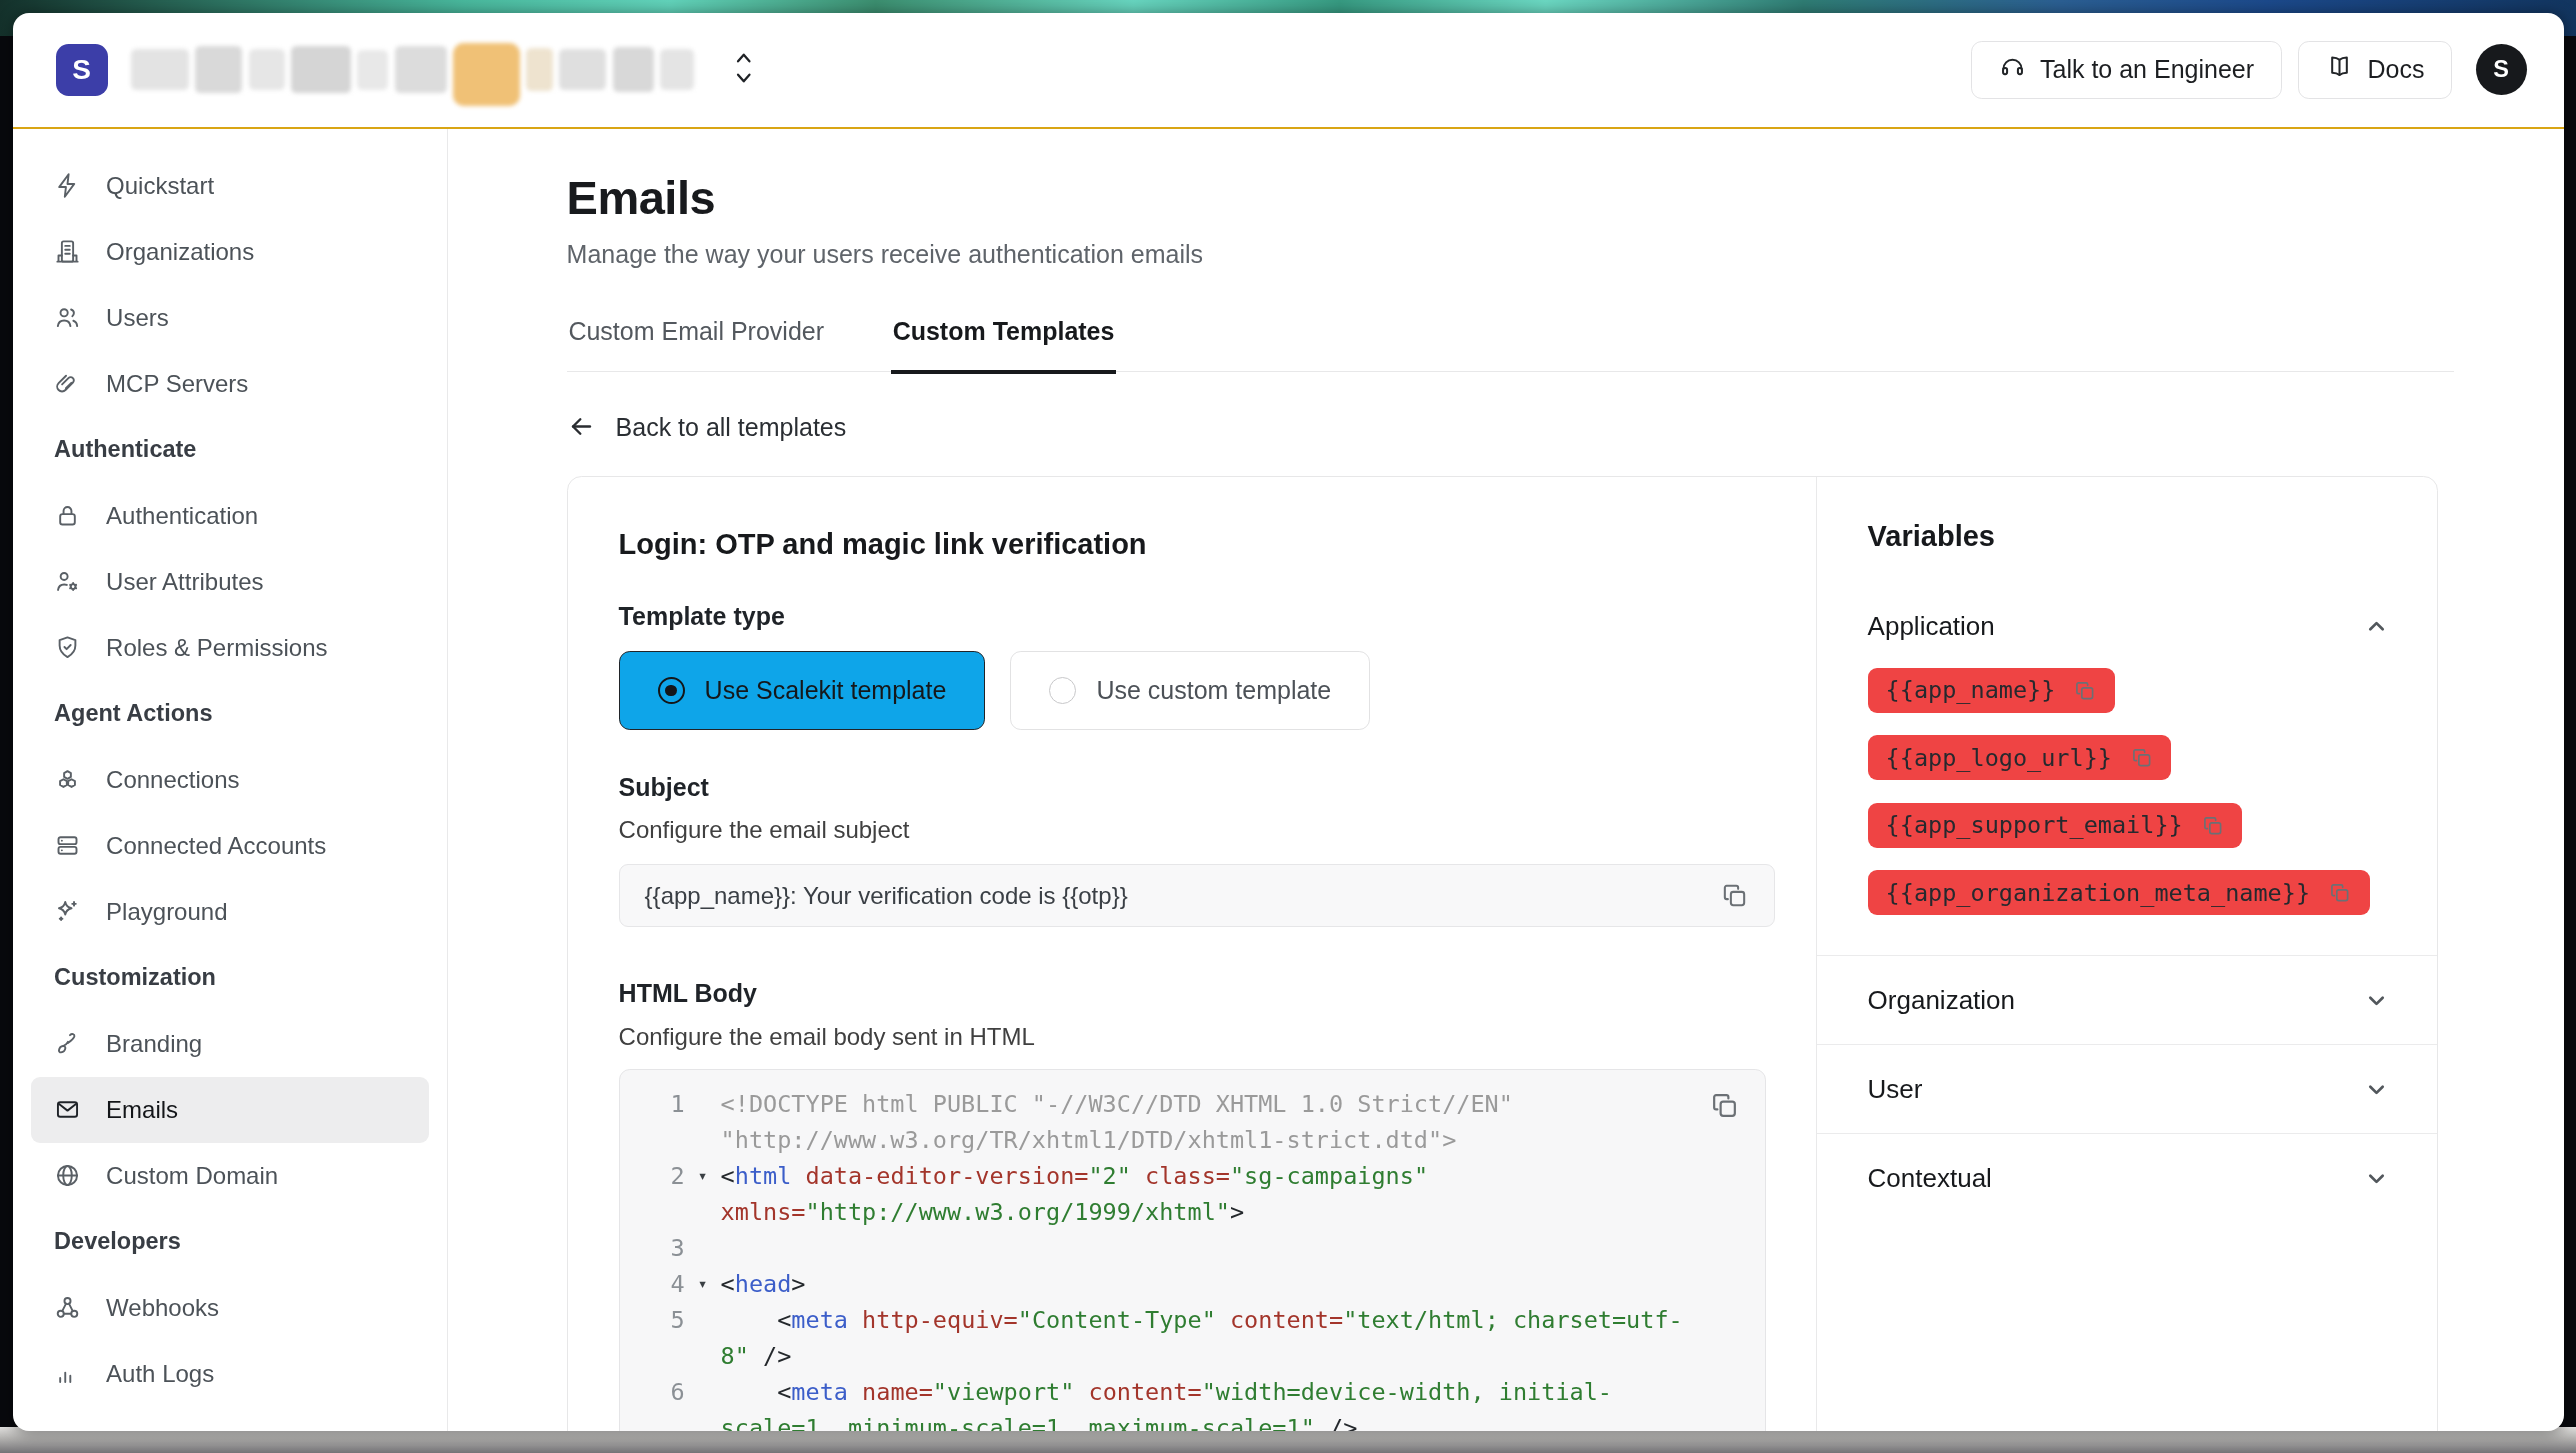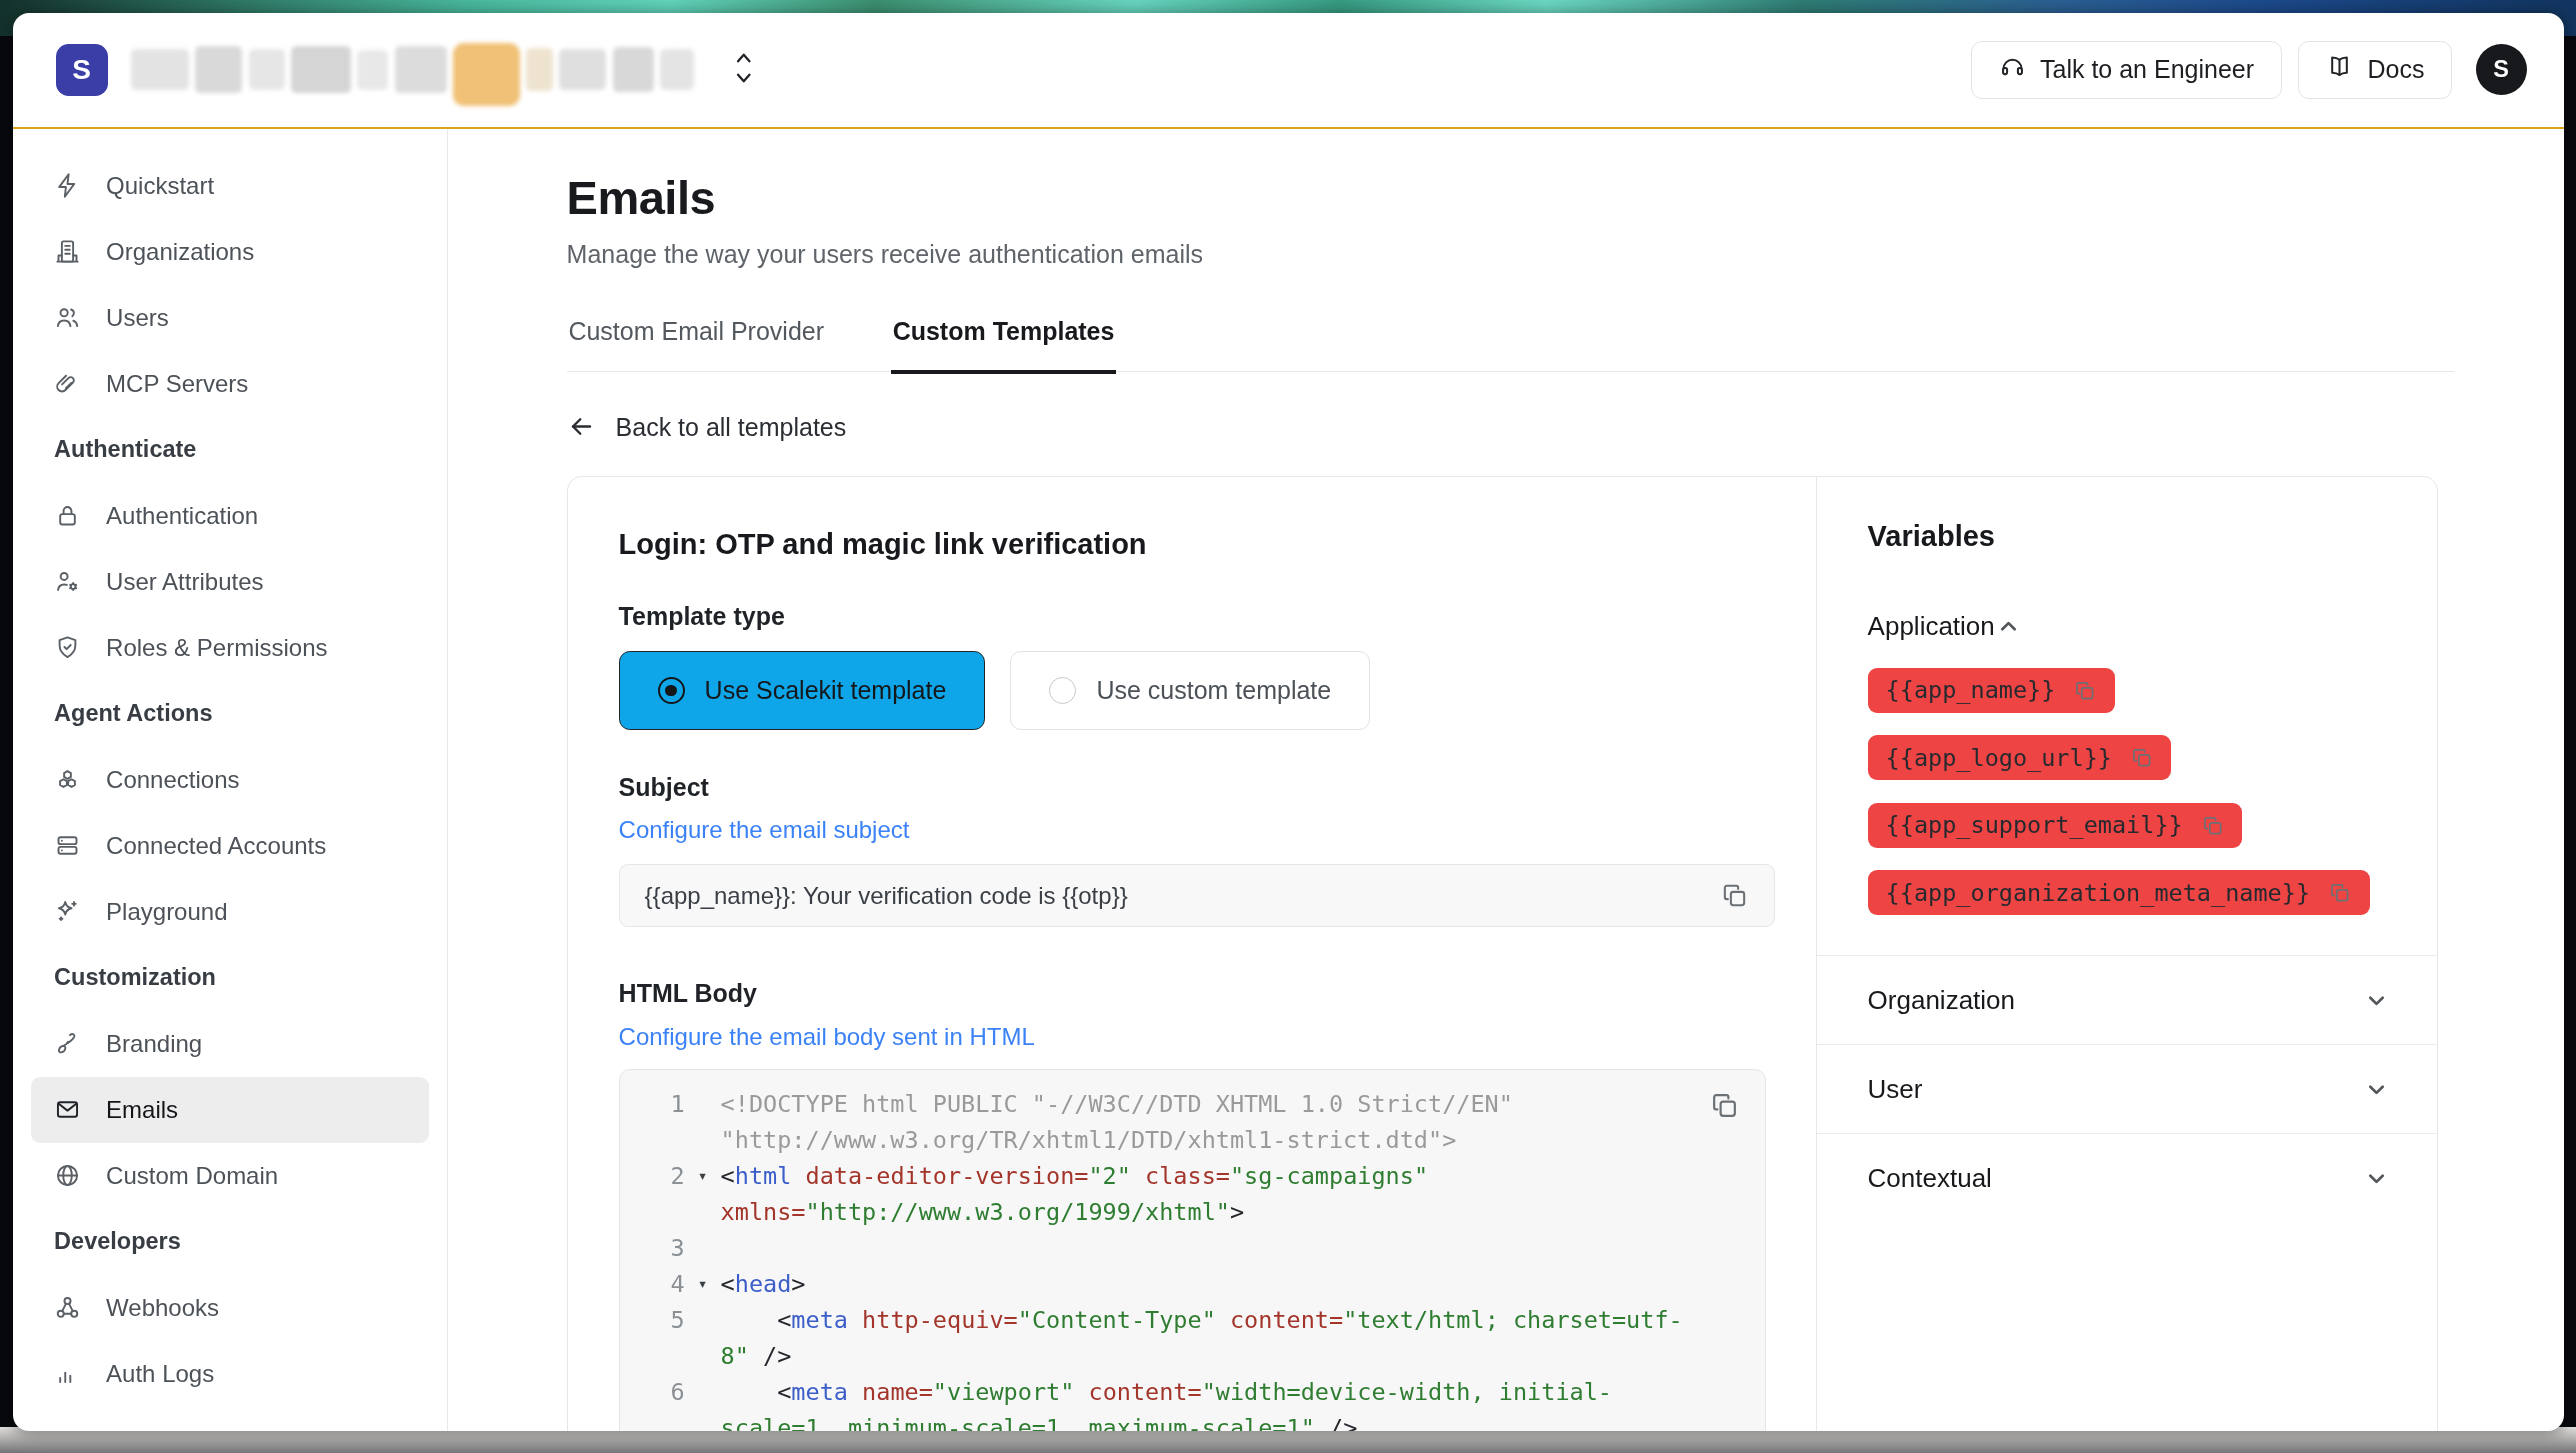--- a/index.html
+++ b/index.html
@@ -80,21 +80,21 @@
   .radio-row { margin-top:20px; display:flex; gap:25px; }
   .radio-card { display:flex; align-items:center; gap:20px; height:79px; padding:0 38px; border-radius:10.8px; cursor:pointer; }
   .radio-card.selected { border:1.8px solid #212428; background:#0ea5e9; }
   .radio-card.unselected { border:0.9px solid #e2e2e3; background:#fff; }
   .radio-dot { width:27px; height:27px; border-radius:50%; display:flex; align-items:center; justify-content:center; }
   .radio-card.selected .radio-dot { border:2.7px solid #141618; }
   .radio-card.selected .radio-dot::after { content:""; width:11.7px; height:11.7px; border-radius:50%; background:#141618; }
   .radio-card.unselected .radio-dot { border:1.8px solid #c8c8ca; }
   .radio-card.selected .radio-label { font-size:25px; font-weight:500; color:#15171a; }
   .radio-card.unselected .radio-label { font-size:25px; color:#4c5157; }
-  .help-text { margin-top:14.4px; font-size:24px; color:#3b82f6; }
+  .help-text { margin-top:14.4px; font-size:24px; color:#404040; }
   .subject-label { margin-top:43px; }
   .subject-input {
     margin-top:20px; width:1156px; height:63px; border-radius:9px;
     background:#f8f8f9; border:0.9px solid #e6e6e8; display:flex; align-items:center;
     padding:0 25px; cursor:text;
   }
   .subject-value { font-size:24px; color:#3a3f45; flex:1; }
   .copy-btn { color:#6b7075; display:flex; cursor:pointer; }
   .body-label { margin-top:52px; }
   .code-block {
@@ -109,21 +109,21 @@
   .code-text { white-space:pre; color:#24282c; }
   .tok-gray { color:#9a9a9a; }
   .tok-tag { color:#3c5ec9; }
   .tok-attr { color:#a3352b; }
   .tok-val { color:#2f7d31; }
   .tok-punct { color:#24282c; }
   .tok-plain { color:#24282c; }
   
   .pane-right { flex:1; border-left:0.9px solid #e9e9ea; padding-top:43px; }
   .vars-title { font-size:29px; font-weight:600; color:#17191c; padding:0 51px; }
-  .vr-head { margin-top:32px; height:83px; display:flex; align-items:center; padding:0 47px 0 51px; cursor:pointer; }
+  .vr-head { margin-top:32px; height:83px; display:flex; align-items:center; justify-content:space-between; padding:0 47px 0 51px; cursor:pointer; }
   .vr-row { height:89px; display:flex; align-items:center; justify-content:space-between; padding:0 47px 0 51px; border-top:0.9px solid #ebebec; cursor:pointer; }
   .vr-label { font-size:26px; font-weight:500; color:#17191c; }
   .vr-chev { color:#52575c; display:flex; }
   .chips { padding:0 51px 40px 51px; display:flex; flex-direction:column; gap:22.5px; }
   .chip {
     display:inline-flex; align-items:center; gap:18px; width:max-content;
     background:#ef4444; border-radius:9px; height:45px; padding:0 18px;
     font-family:"DejaVu Sans Mono", monospace; font-size:23.5px; color:#26292e; cursor:pointer;
   }
   .chip .copy-btn svg { width:23.5px; height:23.5px; }

